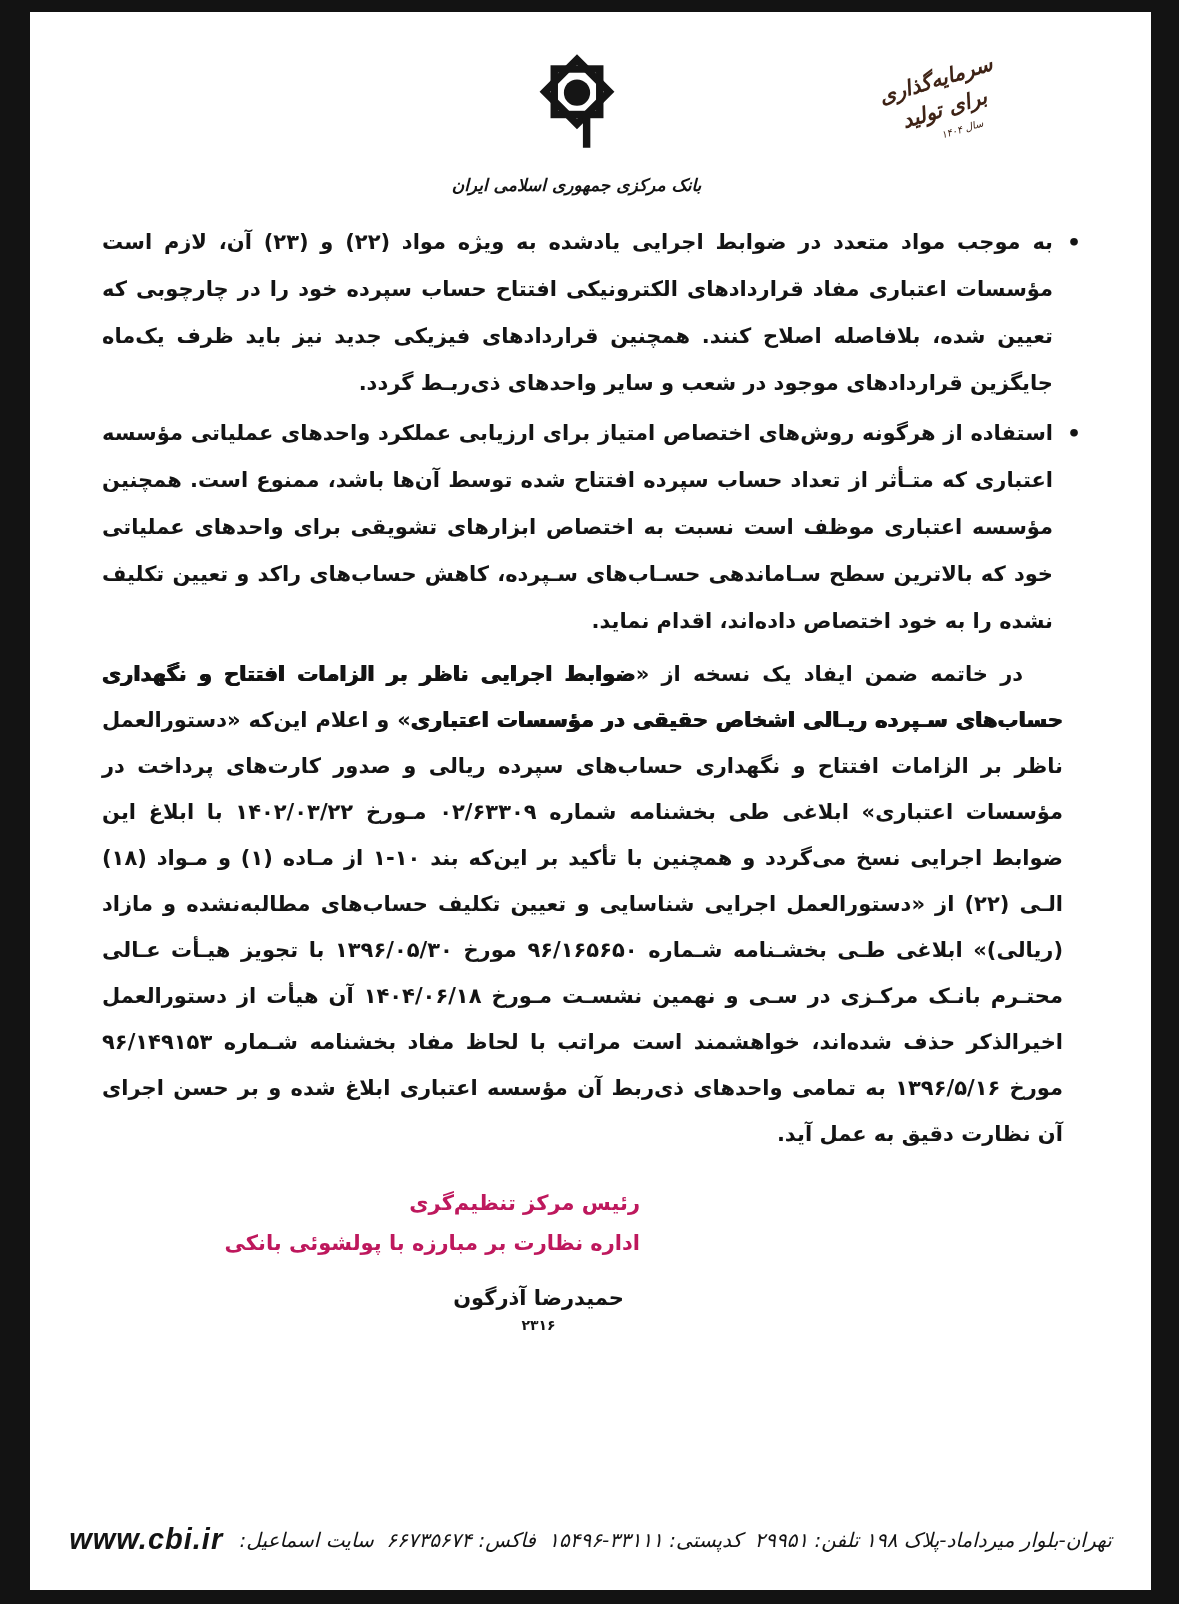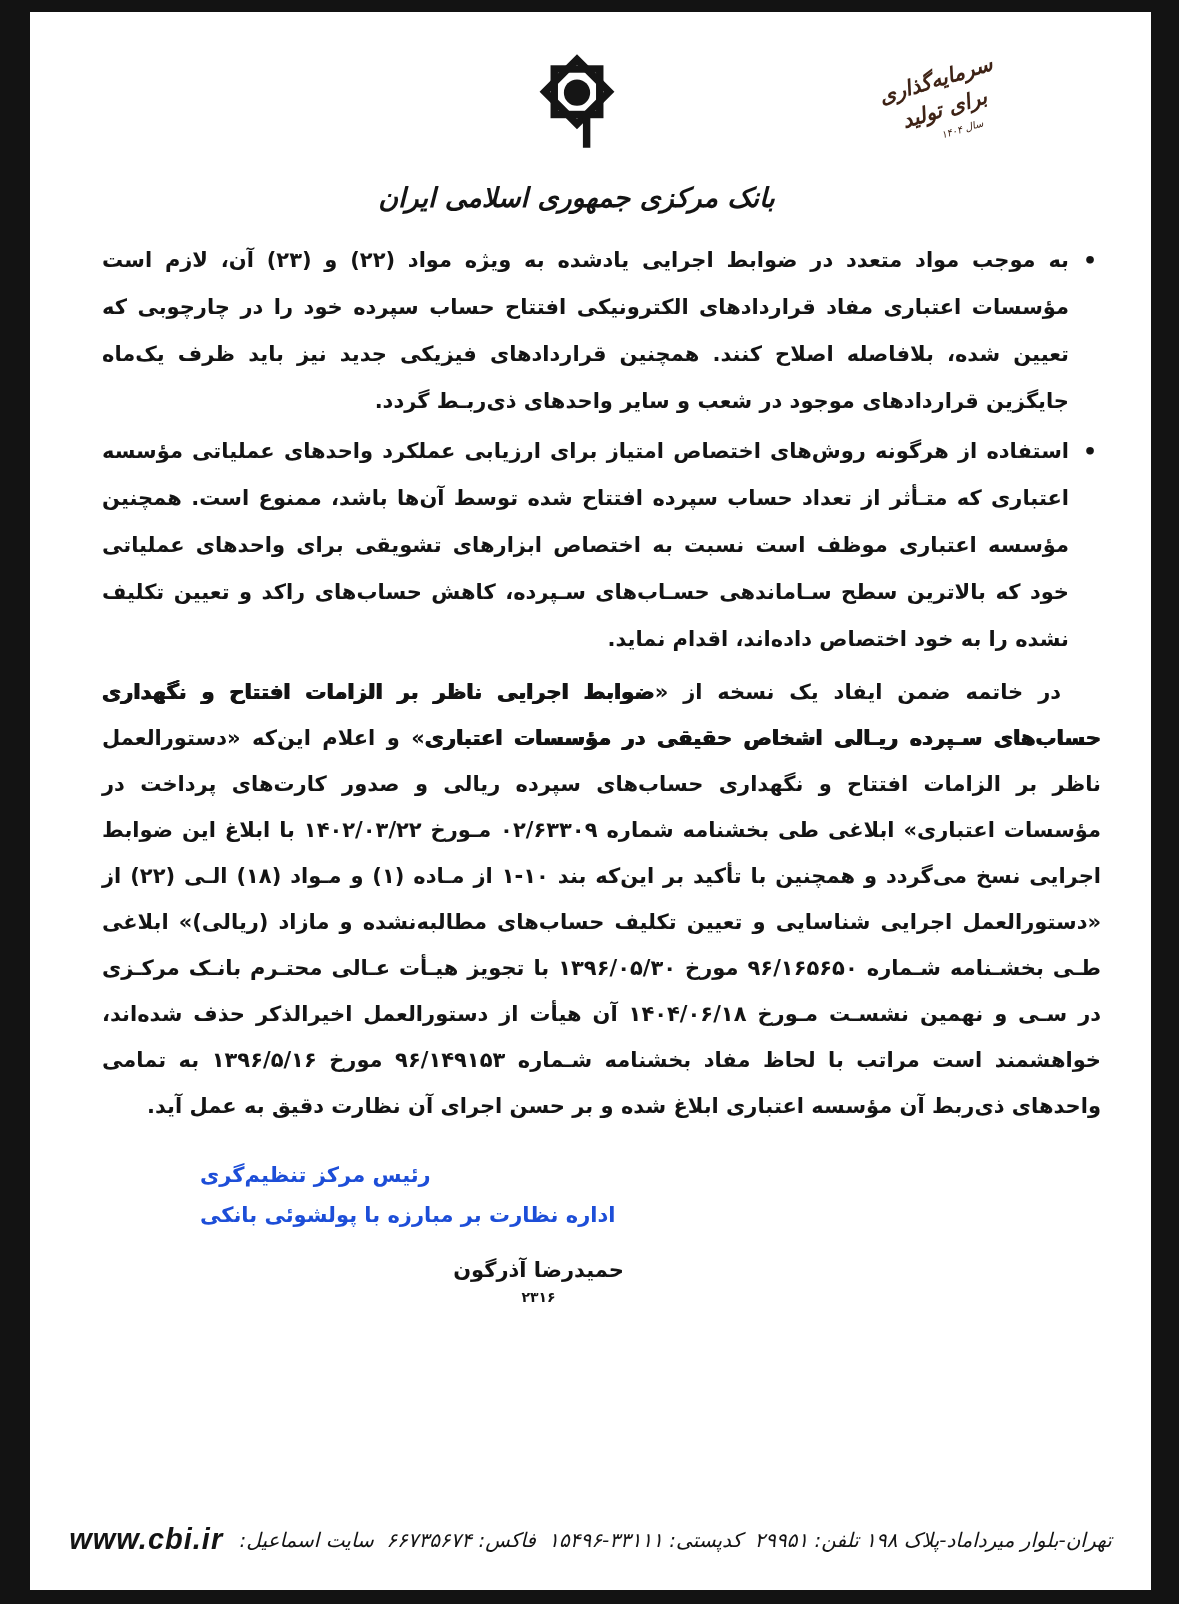--- a/index.html
+++ b/index.html
@@ -23,66 +23,66 @@
     font-size:21px;line-height:1.45;
     letter-spacing:.5px;
   }
   .slogan .yr{font-size:10px;font-weight:normal;text-align:right;margin-top:2px;padding-right:26px;}
 
   
   .logo-block{
     padding-top:36px;text-align:center;transform:translateX(-14px);
   }
   .wordmark{
-    margin-top:18px;
-    font-size:27px;font-weight:bold;font-style:italic;
+    margin-top:11px;
+    font-size:17px;font-weight:bold;font-style:italic;
     letter-spacing:.5px;color:#141414;
   }
 
   
   .body-text{direction:rtl;}
   ul.bullets{
     list-style:none;
     margin:24px 0 0 0;
-    padding:0 52px 0 72px;
+    padding:0 68px 0 72px;
   }
   ul.bullets li{
     position:relative;
     padding-right:30px;
     font-size:21px;font-weight:700;line-height:47px;
     text-align:justify;
     margin-bottom:3px;
     color:#141414;
   }
   ul.bullets li::before{
     content:"\2022";
     position:absolute;right:2px;top:0;
     font-size:22px;
   }
   p.closing{
     margin:6px 0 0 0;
-    padding:0 50px 0 72px;
+    padding:0 88px 0 72px;
     text-indent:40px;
     font-size:21px;font-weight:700;line-height:46px;
     text-align:justify;
     color:#141414;
   }
   p.closing .hl{
     font-weight:bold;
     text-shadow:0.6px 0 currentColor,-0.6px 0 currentColor;
   }
 
   
   .sig{
     direction:rtl;
     width:440px;
     margin:26px 511px 0 auto;
   }
   .sig-title{
-    text-align:left;font-size:21px;font-weight:bold;line-height:40px;color:#1d4ed8;
+    text-align:right;font-size:21px;font-weight:bold;line-height:40px;color:#be185d;
   }
   .sig-row{
     display:flex;justify-content:space-between;
     margin-top:16px;padding:0 16px 0 6px;
   }
   .signer{text-align:center;}
   .s-name{font-size:21px;font-weight:bold;line-height:38px;color:#141414;}
   .s-code{font-size:14px;font-weight:bold;color:#141414;}
 
   

